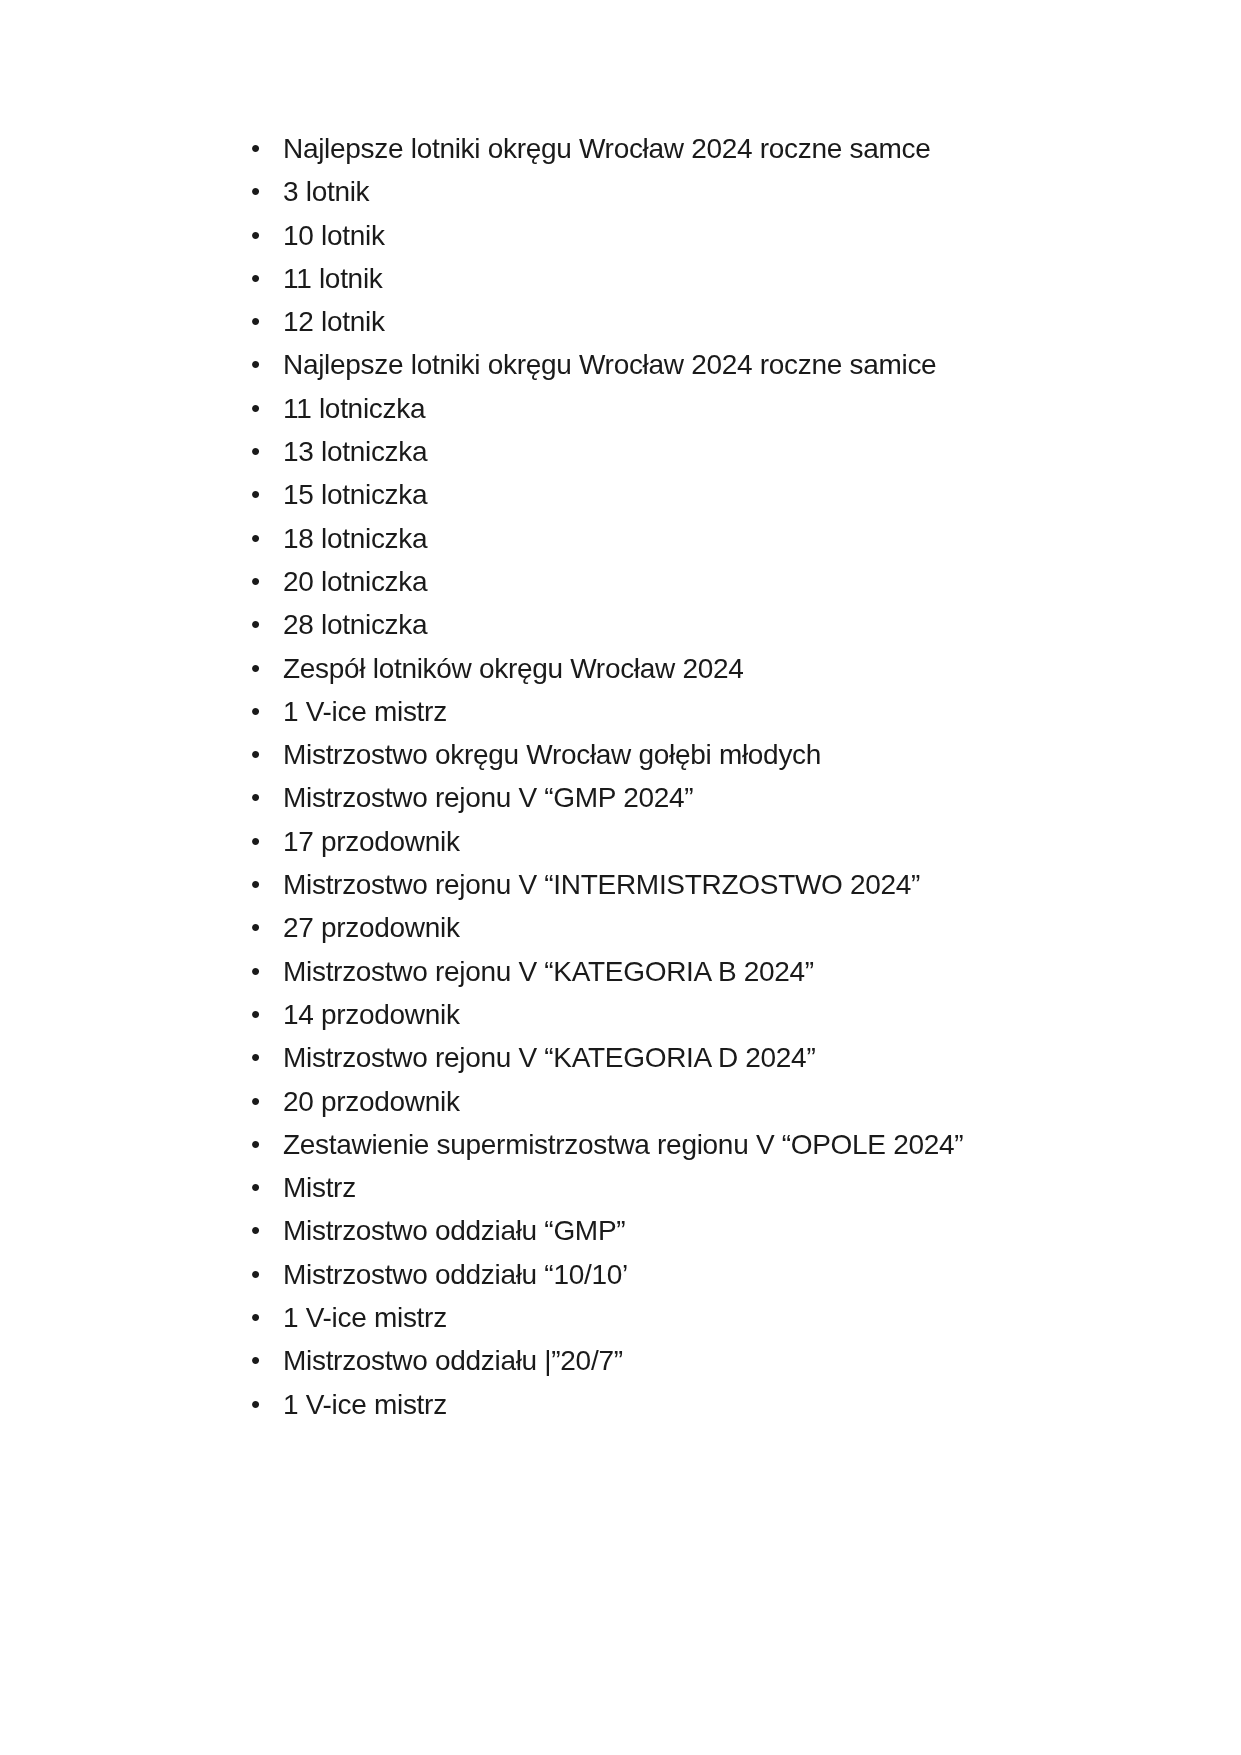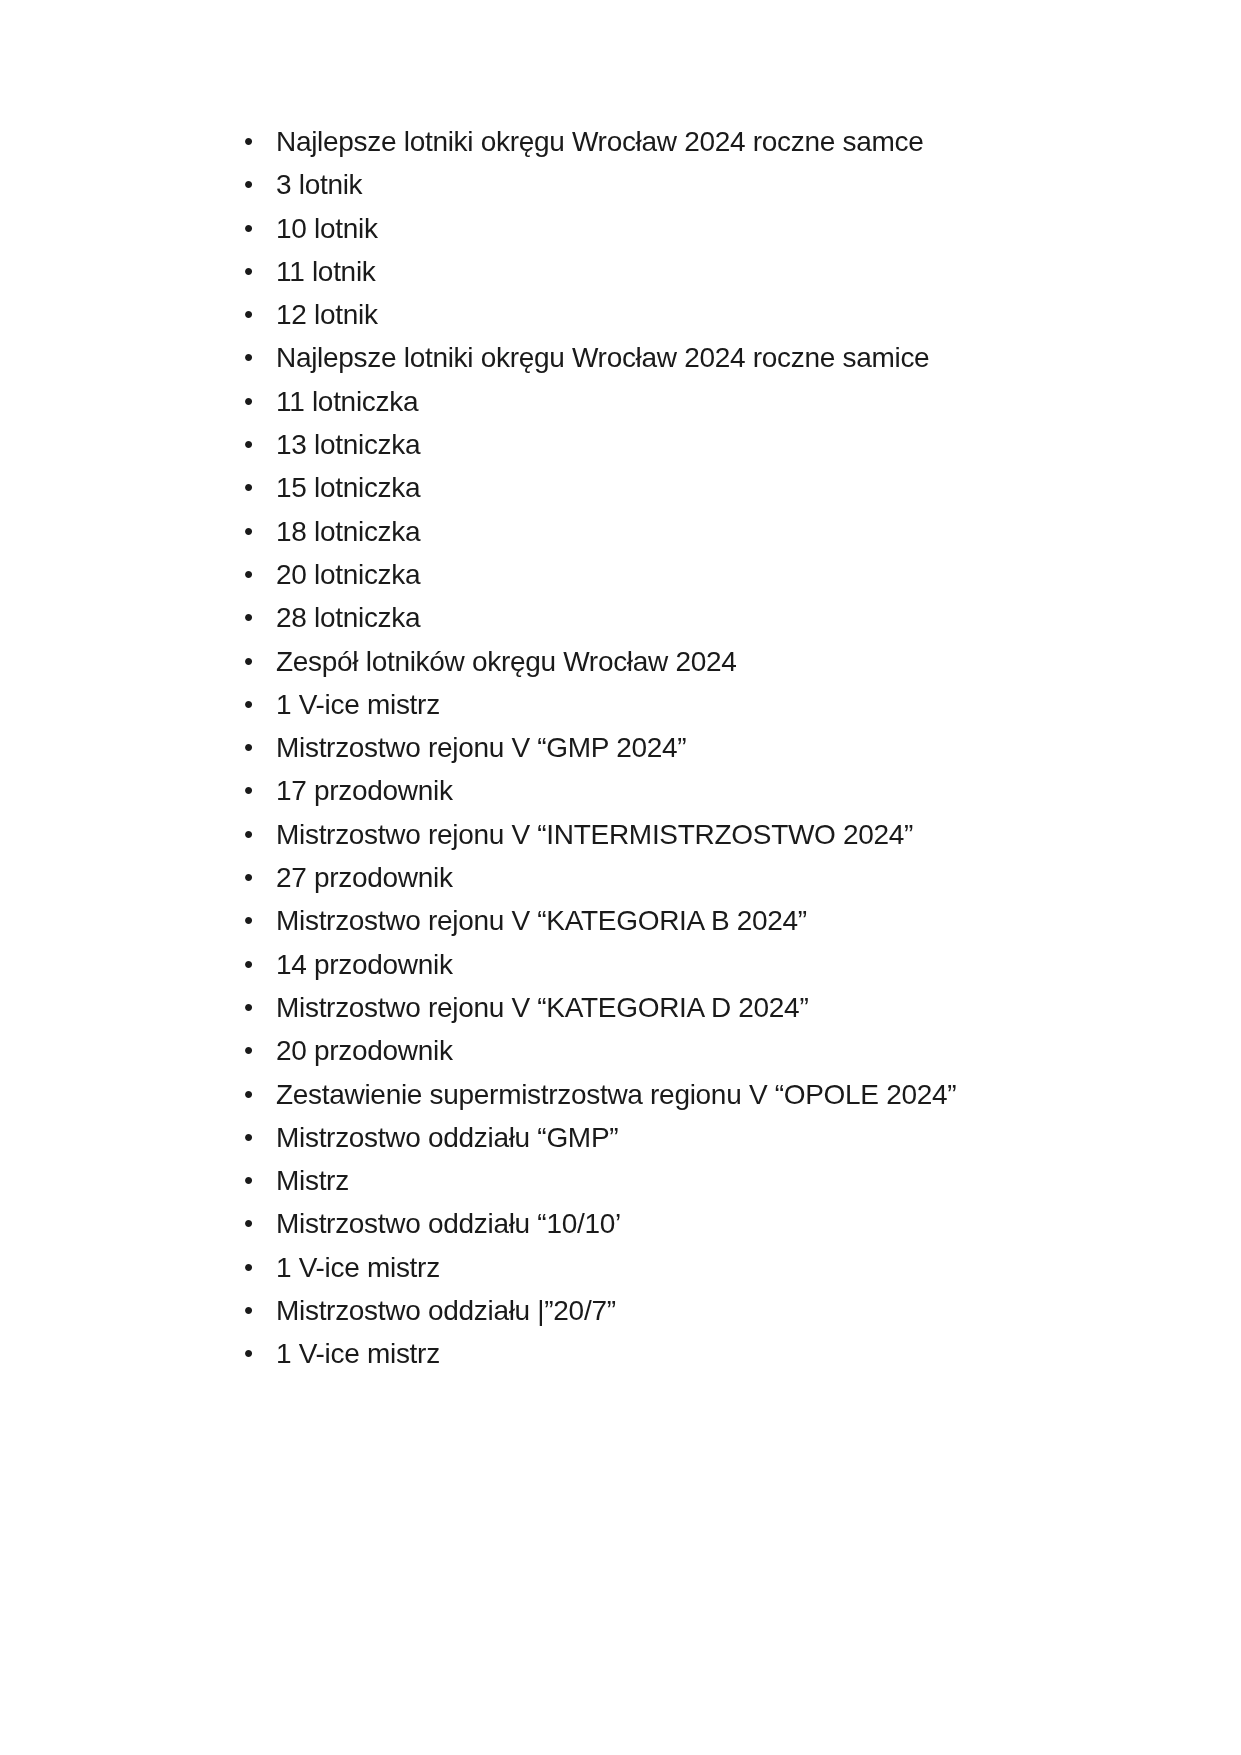--- a/index.html
+++ b/index.html
@@ -17,21 +17,21 @@
   .page {
     width: 1241px;
     height: 1755px;
     background: #ffffff;
     position: absolute;
     top: 0;
     left: 0;
   }
   ul.bullet-list {
     list-style: none;
-    margin: 8px;
+    margin: 15px;
     padding: 112px 0 0 268px;
   }
   ul.bullet-list li {
     position: relative;
     height: 43.3px;
     line-height: 43.3px;
     font-size: 28px;
     letter-spacing: -0.3px;
     color: #1a1a1a;
     white-space: nowrap;
@@ -57,29 +57,30 @@
     <li>12 lotnik</li>
     <li>Najlepsze lotniki okręgu Wrocław 2024 roczne samice</li>
     <li>11 lotniczka</li>
     <li>13 lotniczka</li>
     <li>15 lotniczka</li>
     <li>18 lotniczka</li>
     <li>20 lotniczka</li>
     <li>28 lotniczka</li>
     <li>Zespół lotników okręgu Wrocław 2024</li>
     <li>1 V-ice mistrz</li>
+    <li>Mistrzostwo okręgu Wrocław gołębi młodych</li>
     <li>Mistrzostwo rejonu V “GMP 2024”</li>
     <li>17 przodownik</li>
     <li>Mistrzostwo rejonu V “INTERMISTRZOSTWO 2024”</li>
     <li>27 przodownik</li>
     <li>Mistrzostwo rejonu V “KATEGORIA B 2024”</li>
     <li>14 przodownik</li>
     <li>Mistrzostwo rejonu V “KATEGORIA D 2024”</li>
     <li>20 przodownik</li>
     <li>Zestawienie supermistrzostwa regionu V “OPOLE 2024”</li>
+    <li>Mistrz</li>
     <li>Mistrzostwo oddziału “GMP”</li>
-    <li>Mistrz</li>
     <li>Mistrzostwo oddziału “10/10’</li>
     <li>1 V-ice mistrz</li>
     <li>Mistrzostwo oddziału |”20/7”</li>
     <li>1 V-ice mistrz</li>
   </ul>
 </main>
 
 </body></html>

